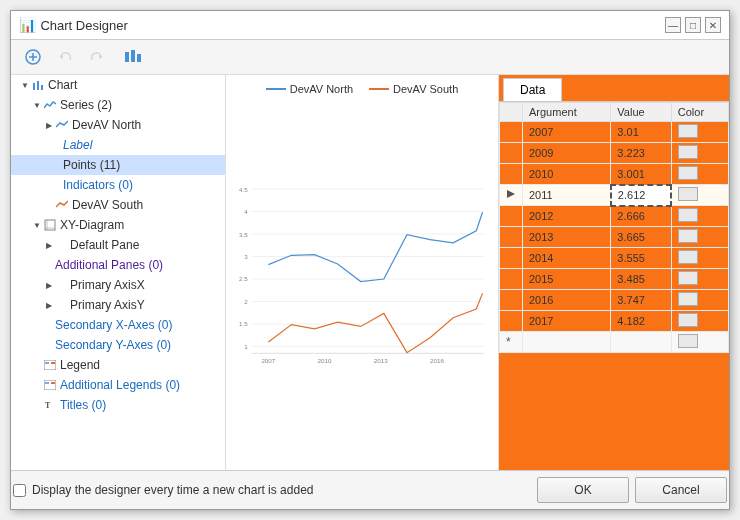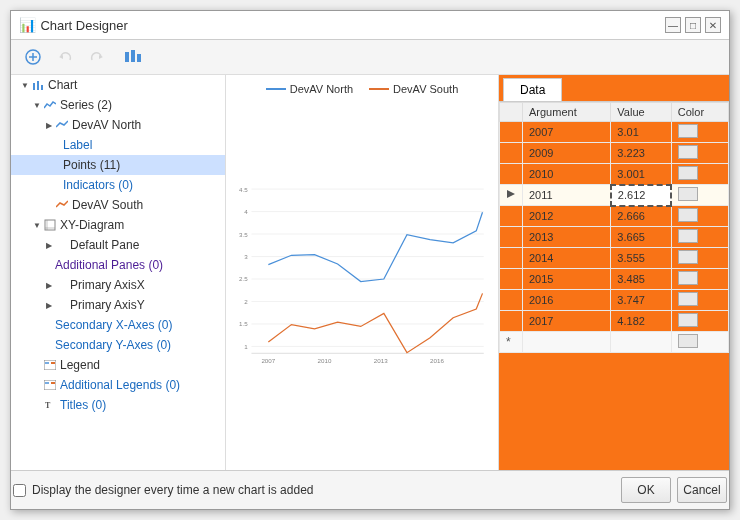--- a/index.html
+++ b/index.html
@@ -266,21 +266,21 @@
     }
     .checkbox-label input {
       width: 13px;
       height: 13px;
     }
     .action-btns {
       display: flex;
       gap: 6px;
     }
     .action-btn {
-      width: 50px;
+      width: 92px;
       height: 26px;
       border: 1px solid #aaa;
       background: linear-gradient(to bottom, #fafafa, #e8e8e8);
       font-size: 12px;
       cursor: pointer;
       border-radius: 2px;
       color: #333;
     }
   </style>
 </head>
@@ -364,21 +364,21 @@
           <span class="tree-icon">
             <svg width="12" height="10" viewBox="0 0 12 10">
                 <polyline points="0,7 4,3 8,5 12,1" fill="none" stroke="#4a90d9" stroke-width="1.5"></polyline>
               </svg>
           </span>
           <span class="tree-label">DevAV North</span>
         </div>
 
         <div class="tree-item">
           <span style="display:inline-block;width:48px;"></span>
-          <span class="tree-label blue" style="color:#1a6abf;">Label</span>
+          <span class="tree-label blue" style="color:#1a6abf;font-style:italic;">Label</span>
         </div>
 
         <div class="tree-item selected">
           <span style="display:inline-block;width:48px;"></span>
           <span class="tree-label">Points (11)</span>
         </div>
 
         <div class="tree-item">
           <span style="display:inline-block;width:48px;"></span>
           <span class="tree-label blue" style="color:#1a6abf;">Indicators (0)</span>

